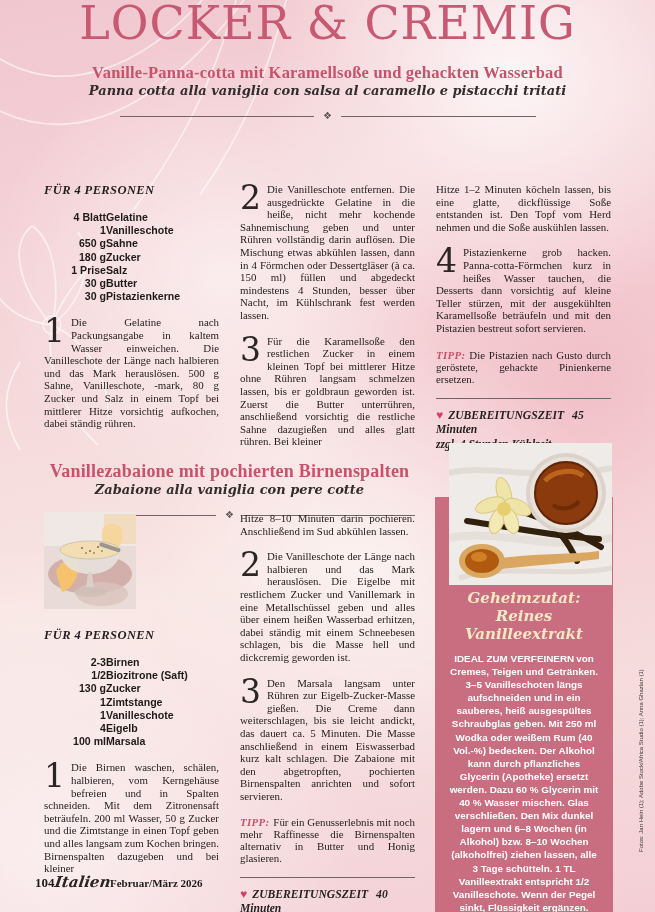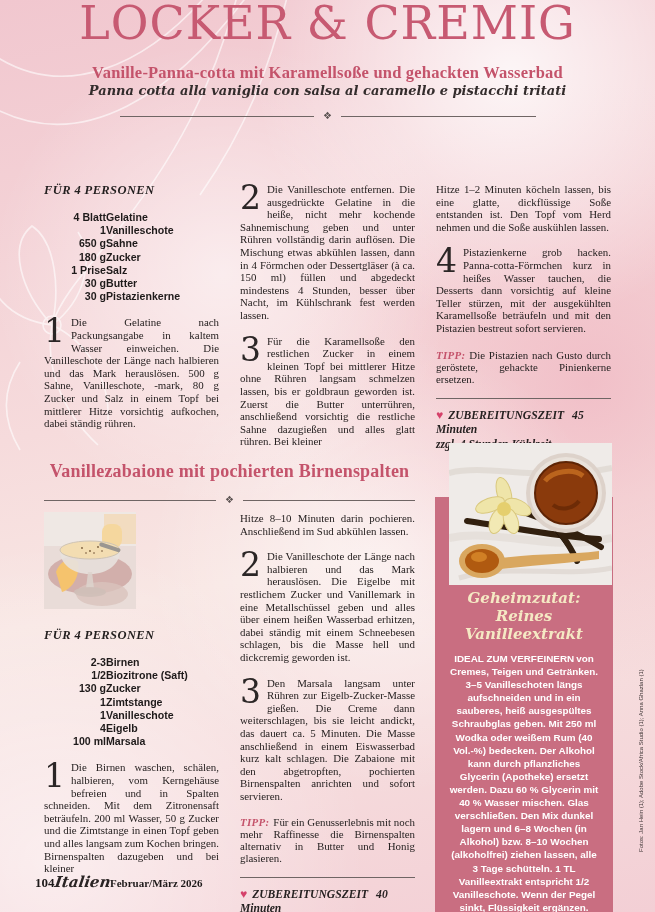--- a/index.html
+++ b/index.html
@@ -178,20 +178,21 @@
       <hr class="rule">
       <div class="time">
         <span class="heart">♥</span><span class="time-label">ZUBEREITUNGSZEIT</span><span class="time-value">45 Minuten</span>
       </div>
       <div class="time-extra">zzgl. 4 Stunden Kühlzeit</div>
     </div>
   </div>
 
   <div class="sec2-head">
     <div class="r-title">Vanillezabaione mit pochierten Birnenspalten</div>
+    <div class="r-italian">Zabaione alla vaniglia con pere cotte</div>
     <div class="divider">
       <span class="dline"></span>
         <span class="orn">❖</span>
         <span class="dline"></span>
     </div>
   </div>
 
   <div class="cols cols2">
     <div class="col">
 

